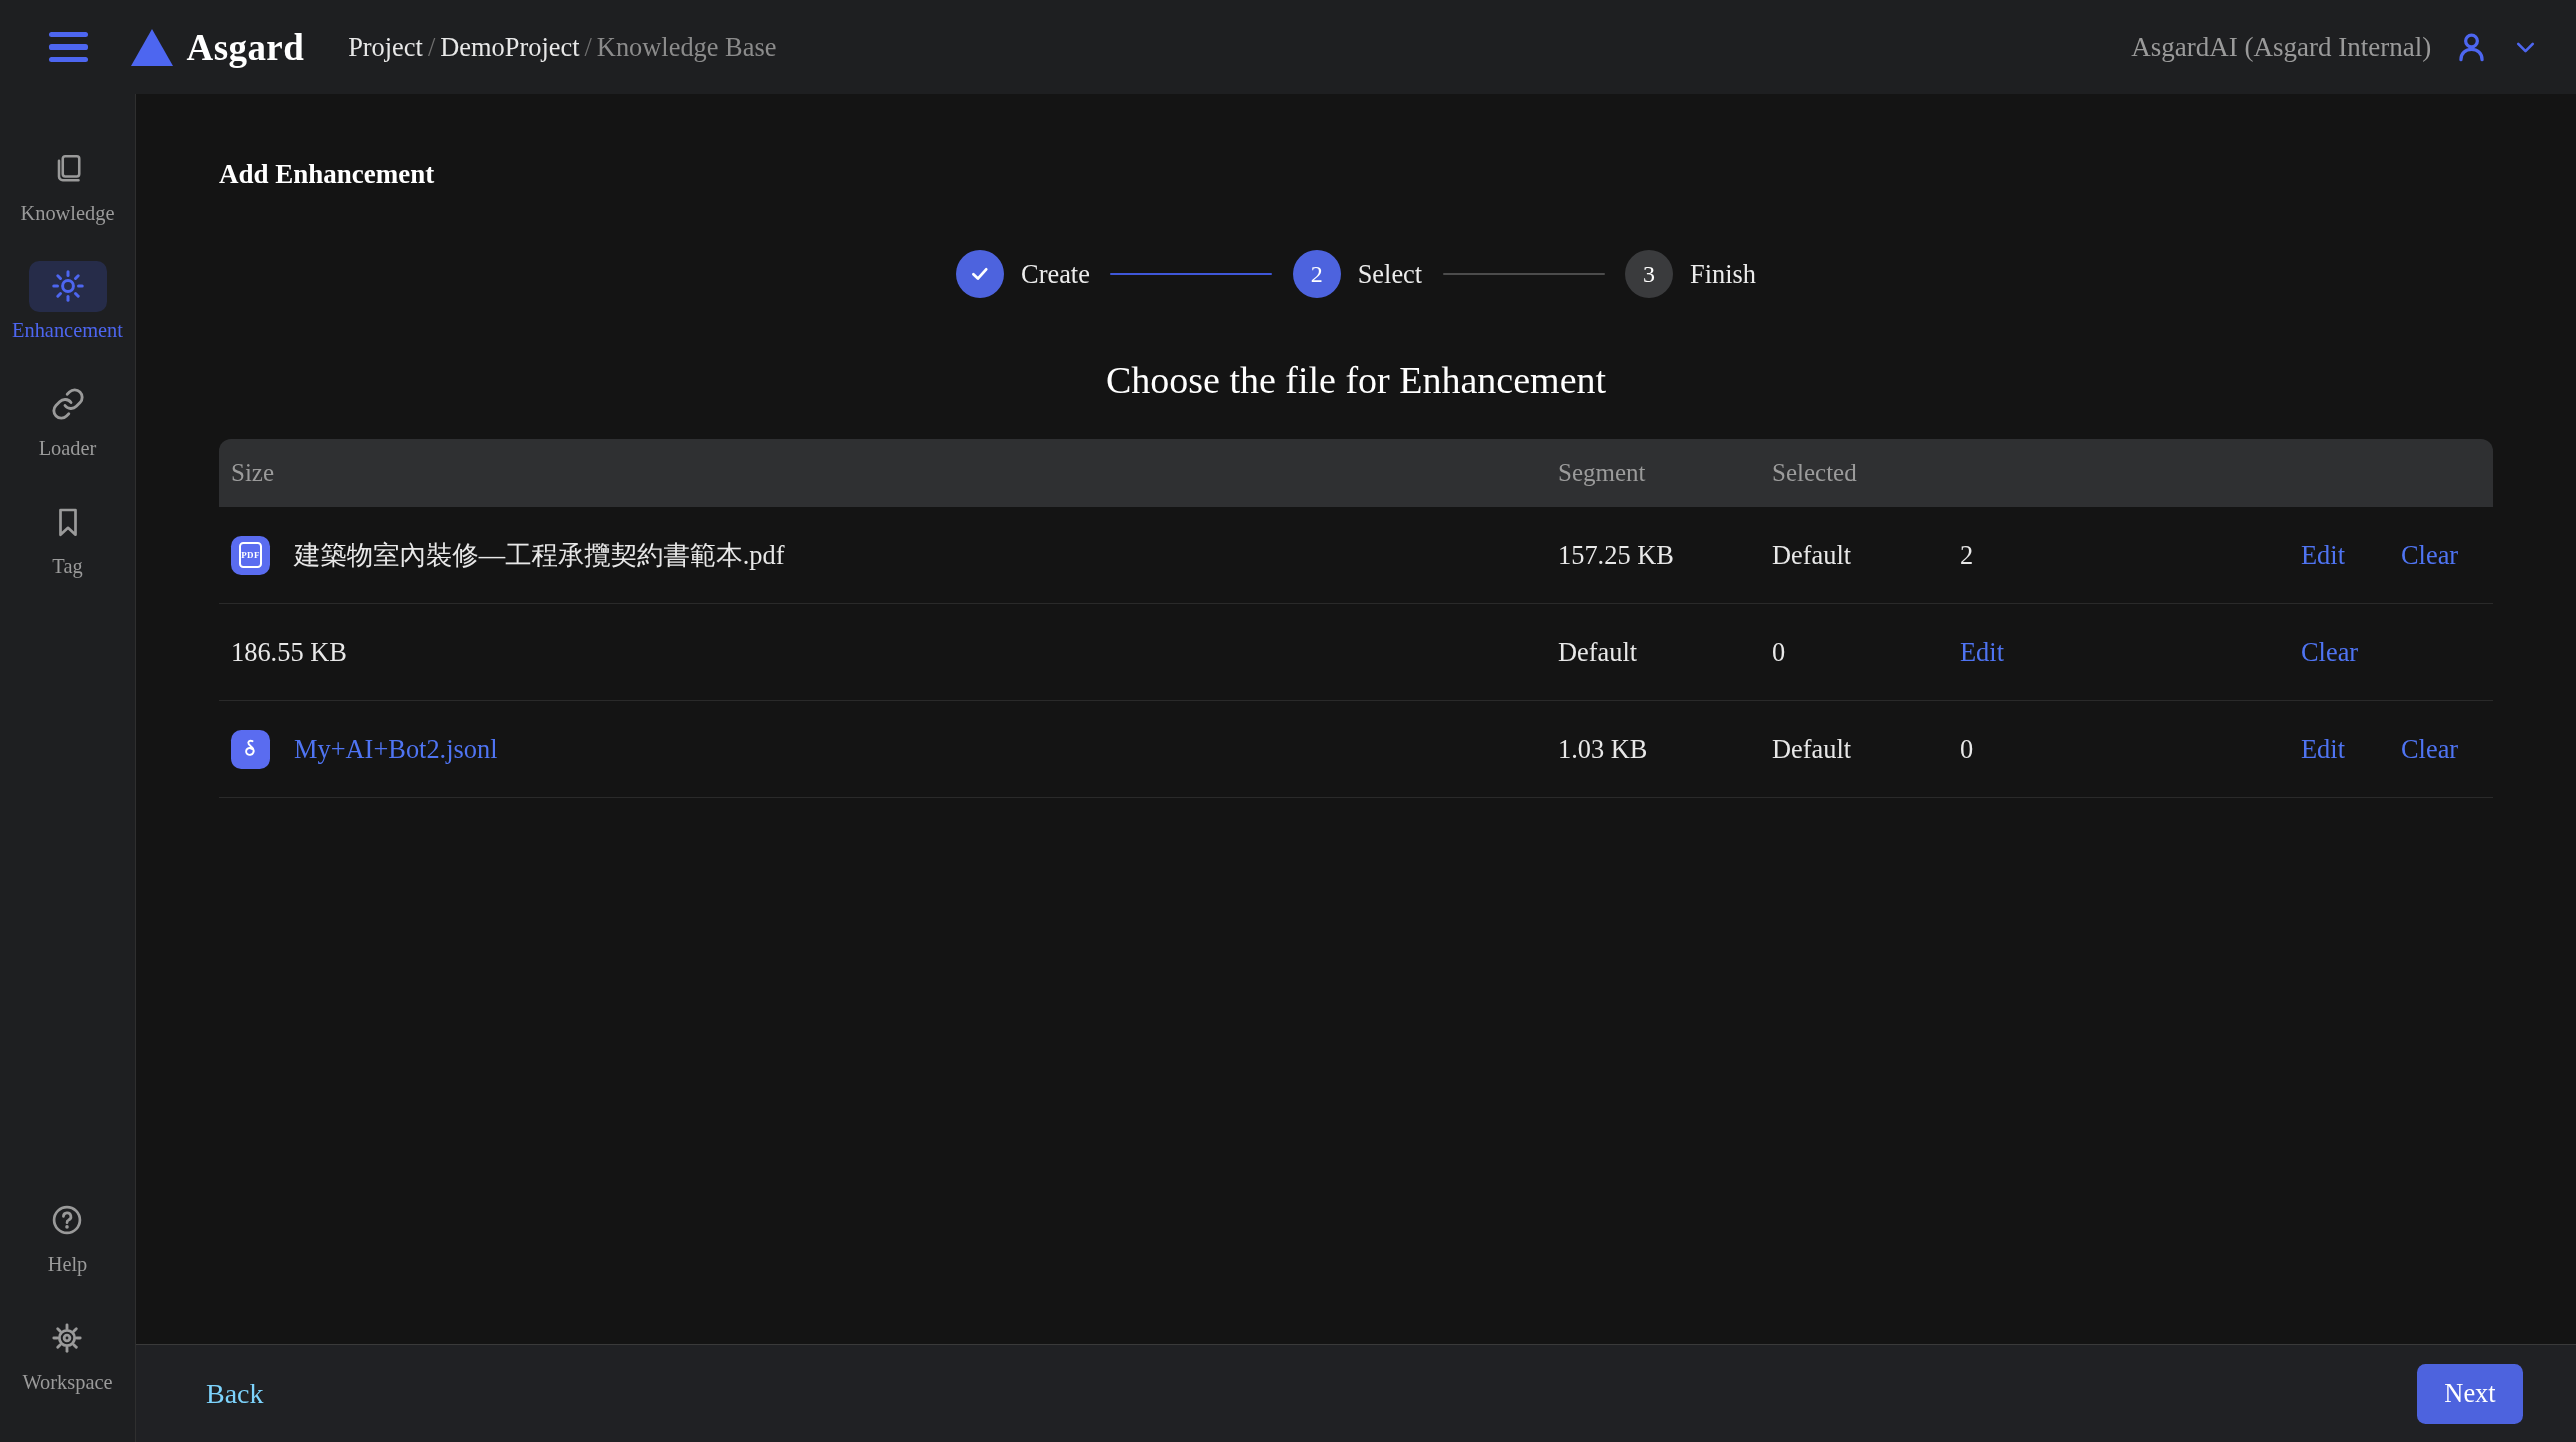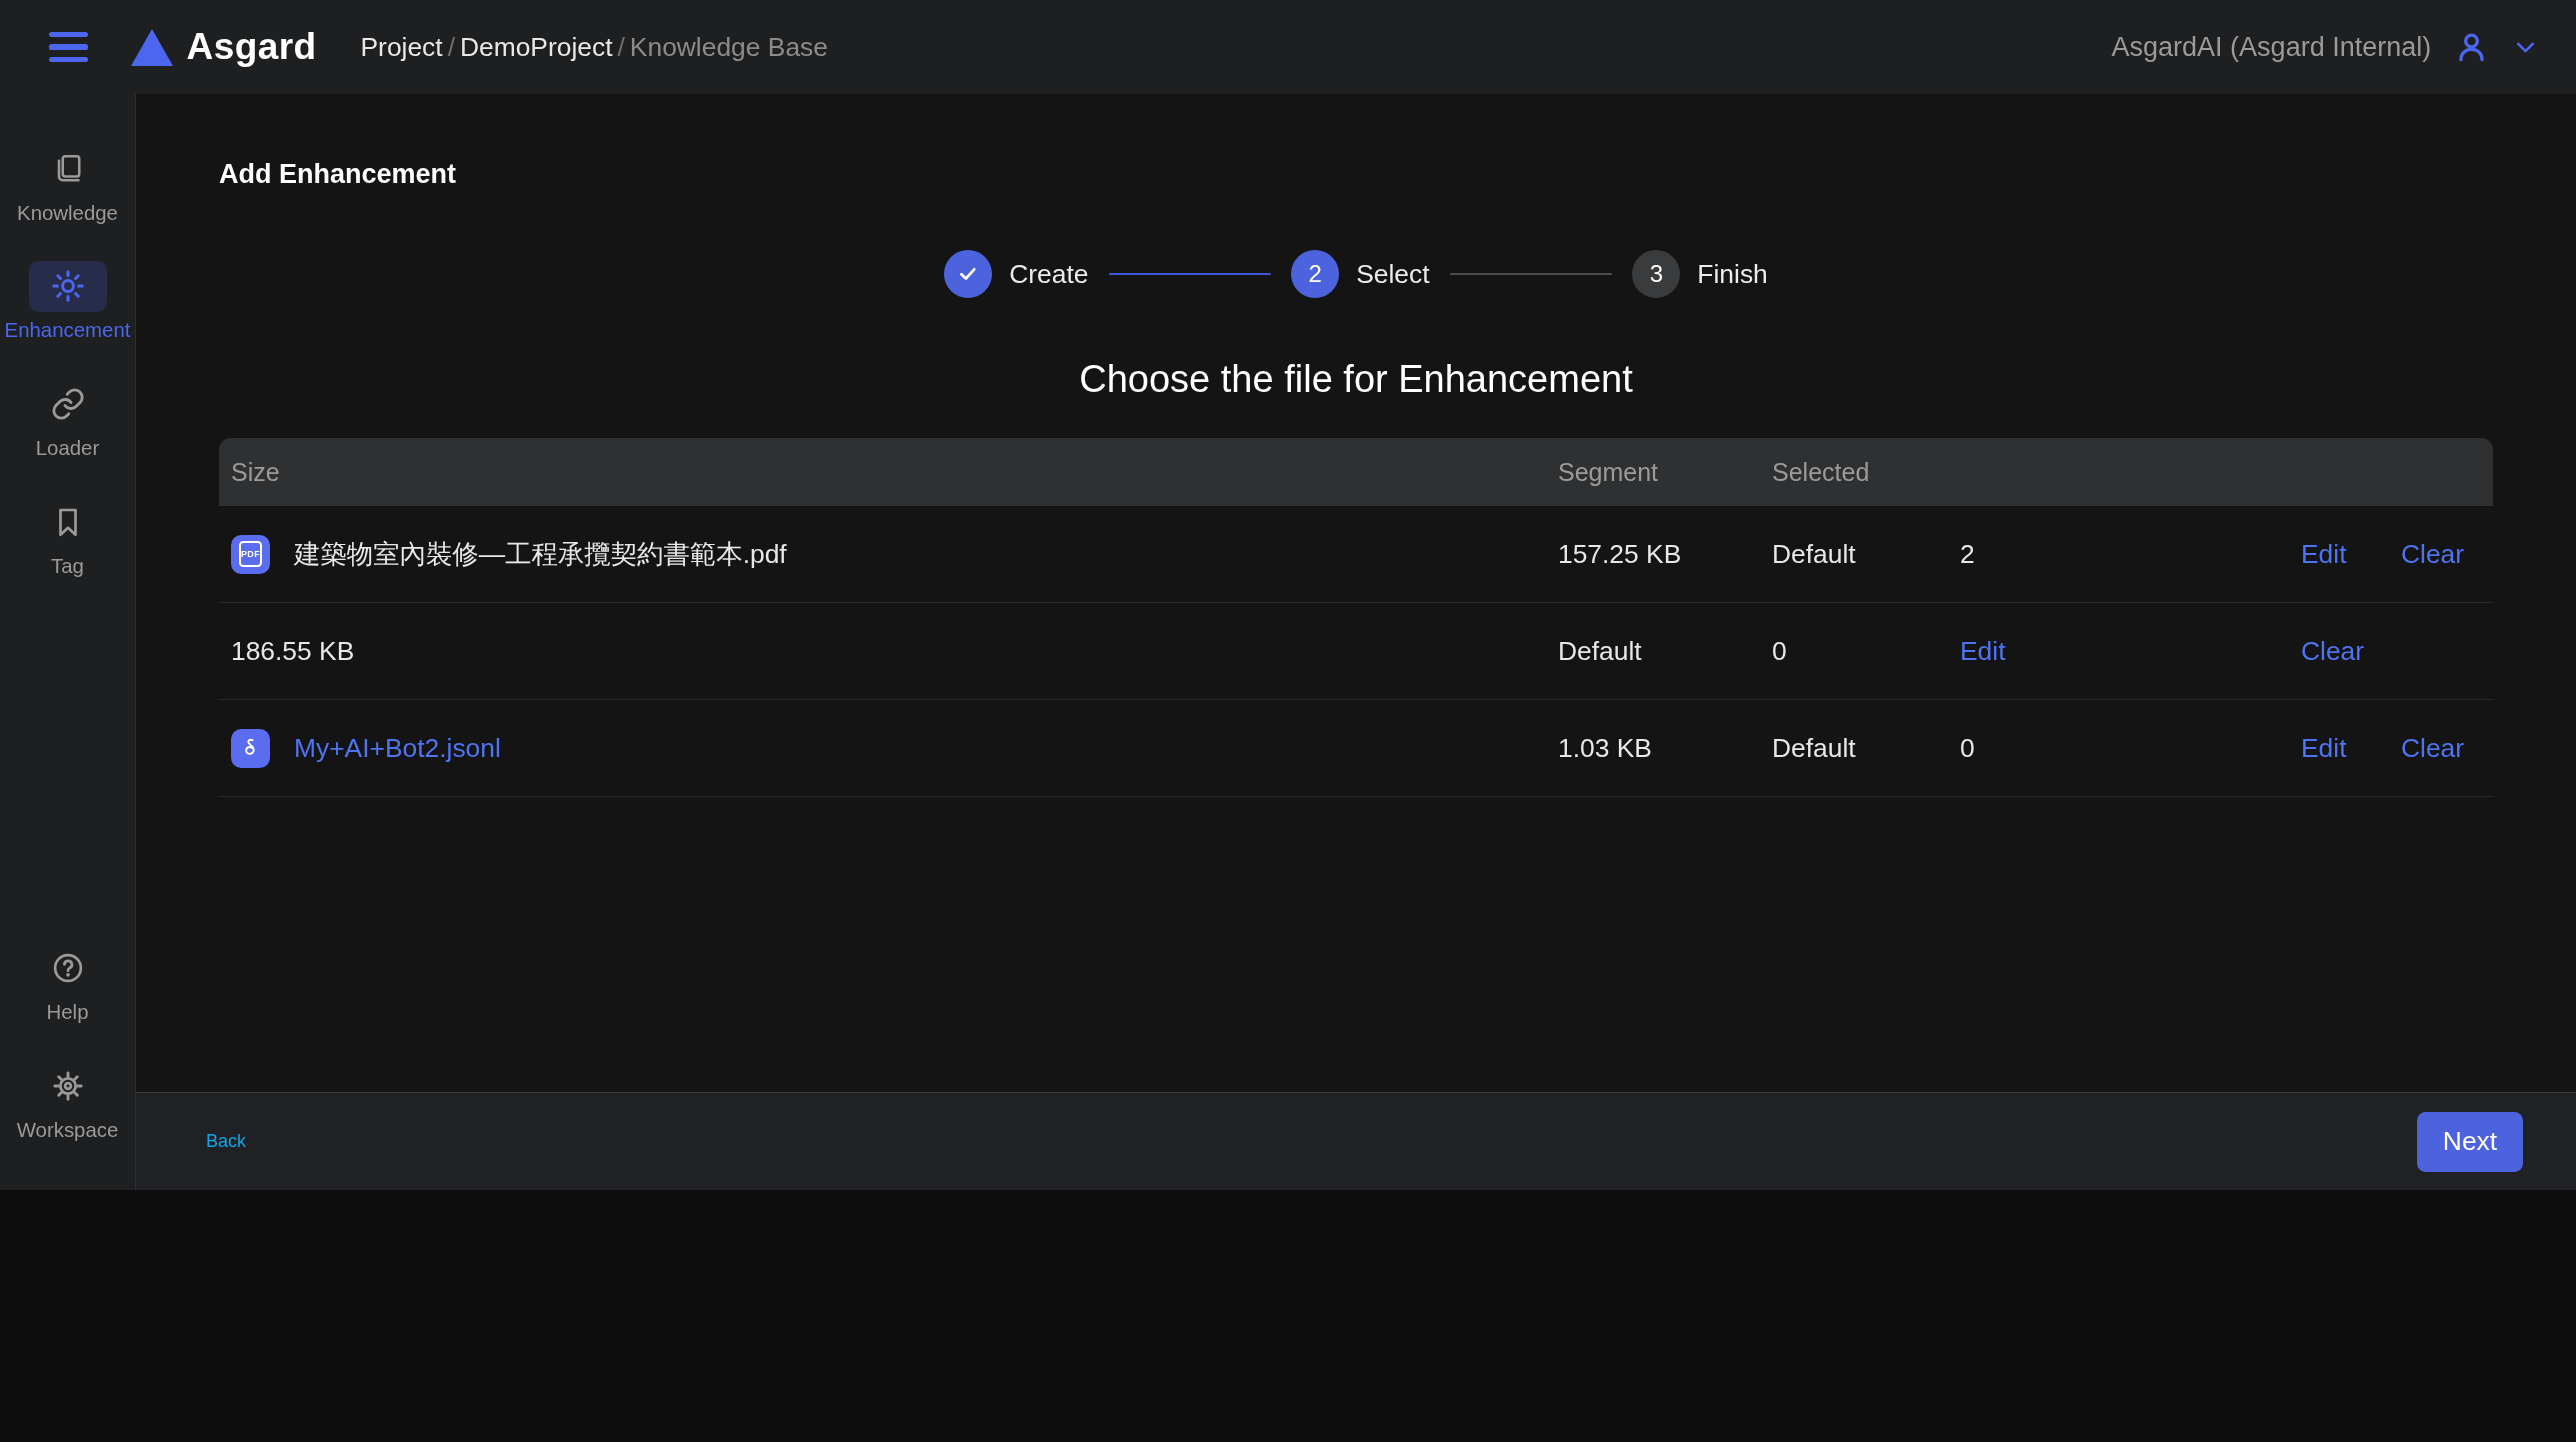--- a/index.html
+++ b/index.html
@@ -1,20 +1,20 @@
 <!DOCTYPE html>
 <html style="font-size:13.6px"><head>
 <meta charset="utf-8">
 <style>
   * { margin:0; padding:0; box-sizing:border-box; }
   html,body { background:#0d0d0d; }
   .app {
-    position:relative; width:2576px; height:1190px; overflow:hidden;
+    position:relative; width:2576px; height:1442px; overflow:hidden;
     background:#141414;
-    font-family:Liberation Sans, sans-serif;
+    font-family:Liberation Serif, serif;
     -webkit-font-smoothing:antialiased;
   }
 
   
   .topbar {
     position:absolute; top:0; left:0; right:0; height:94px;
     background:#1e1f21; display:flex; align-items:center; z-index:5;
   }
   .hamburger { margin-left:49px; width:39px; display:flex; flex-direction:column; gap:7.7px; cursor:pointer; }
   .hamburger span { display:block; height:5.1px; border-radius:2.6px; background:#4d66f0; }
@@ -43,21 +43,21 @@
   .side-label { margin-top:7.7px; font-size:20.4px; color:#9a9a9a; }
   .side-item.active .side-label { color:#4d66f0; }
   .sidebar-bottom { margin-top:auto; display:flex; flex-direction:column; align-items:center; margin-bottom:12px; }
 
   
   .mainfoot {
     position:absolute; left:136px; right:0; bottom:0; height:98px;
     background:#202124; border-top:0.9px solid #3a3a3a;
     display:flex; align-items:center;
   }
-  .back-link { margin-left:70px; color:#0ea5e9; font-size:18px; cursor:pointer; }
+  .back-link { margin-left:70px; color:#7dd3fc; font-size:28px; cursor:pointer; }
   .next-btn {
     margin-left:auto; margin-right:53px; width:106px; height:60px;
     background:#4d63de; color:#ffffff; font-size:26.4px; border:none; border-radius:8.5px;
     display:flex; align-items:center; justify-content:center; cursor:pointer;
     font-family:inherit;
   }
 
   
   .content { position:absolute; left:136px; top:94px; right:0; bottom:98px; background:#141414; }
   .page-title { margin:65px 0 0 83px; font-size:27px; font-weight:600; color:#ffffff; }

